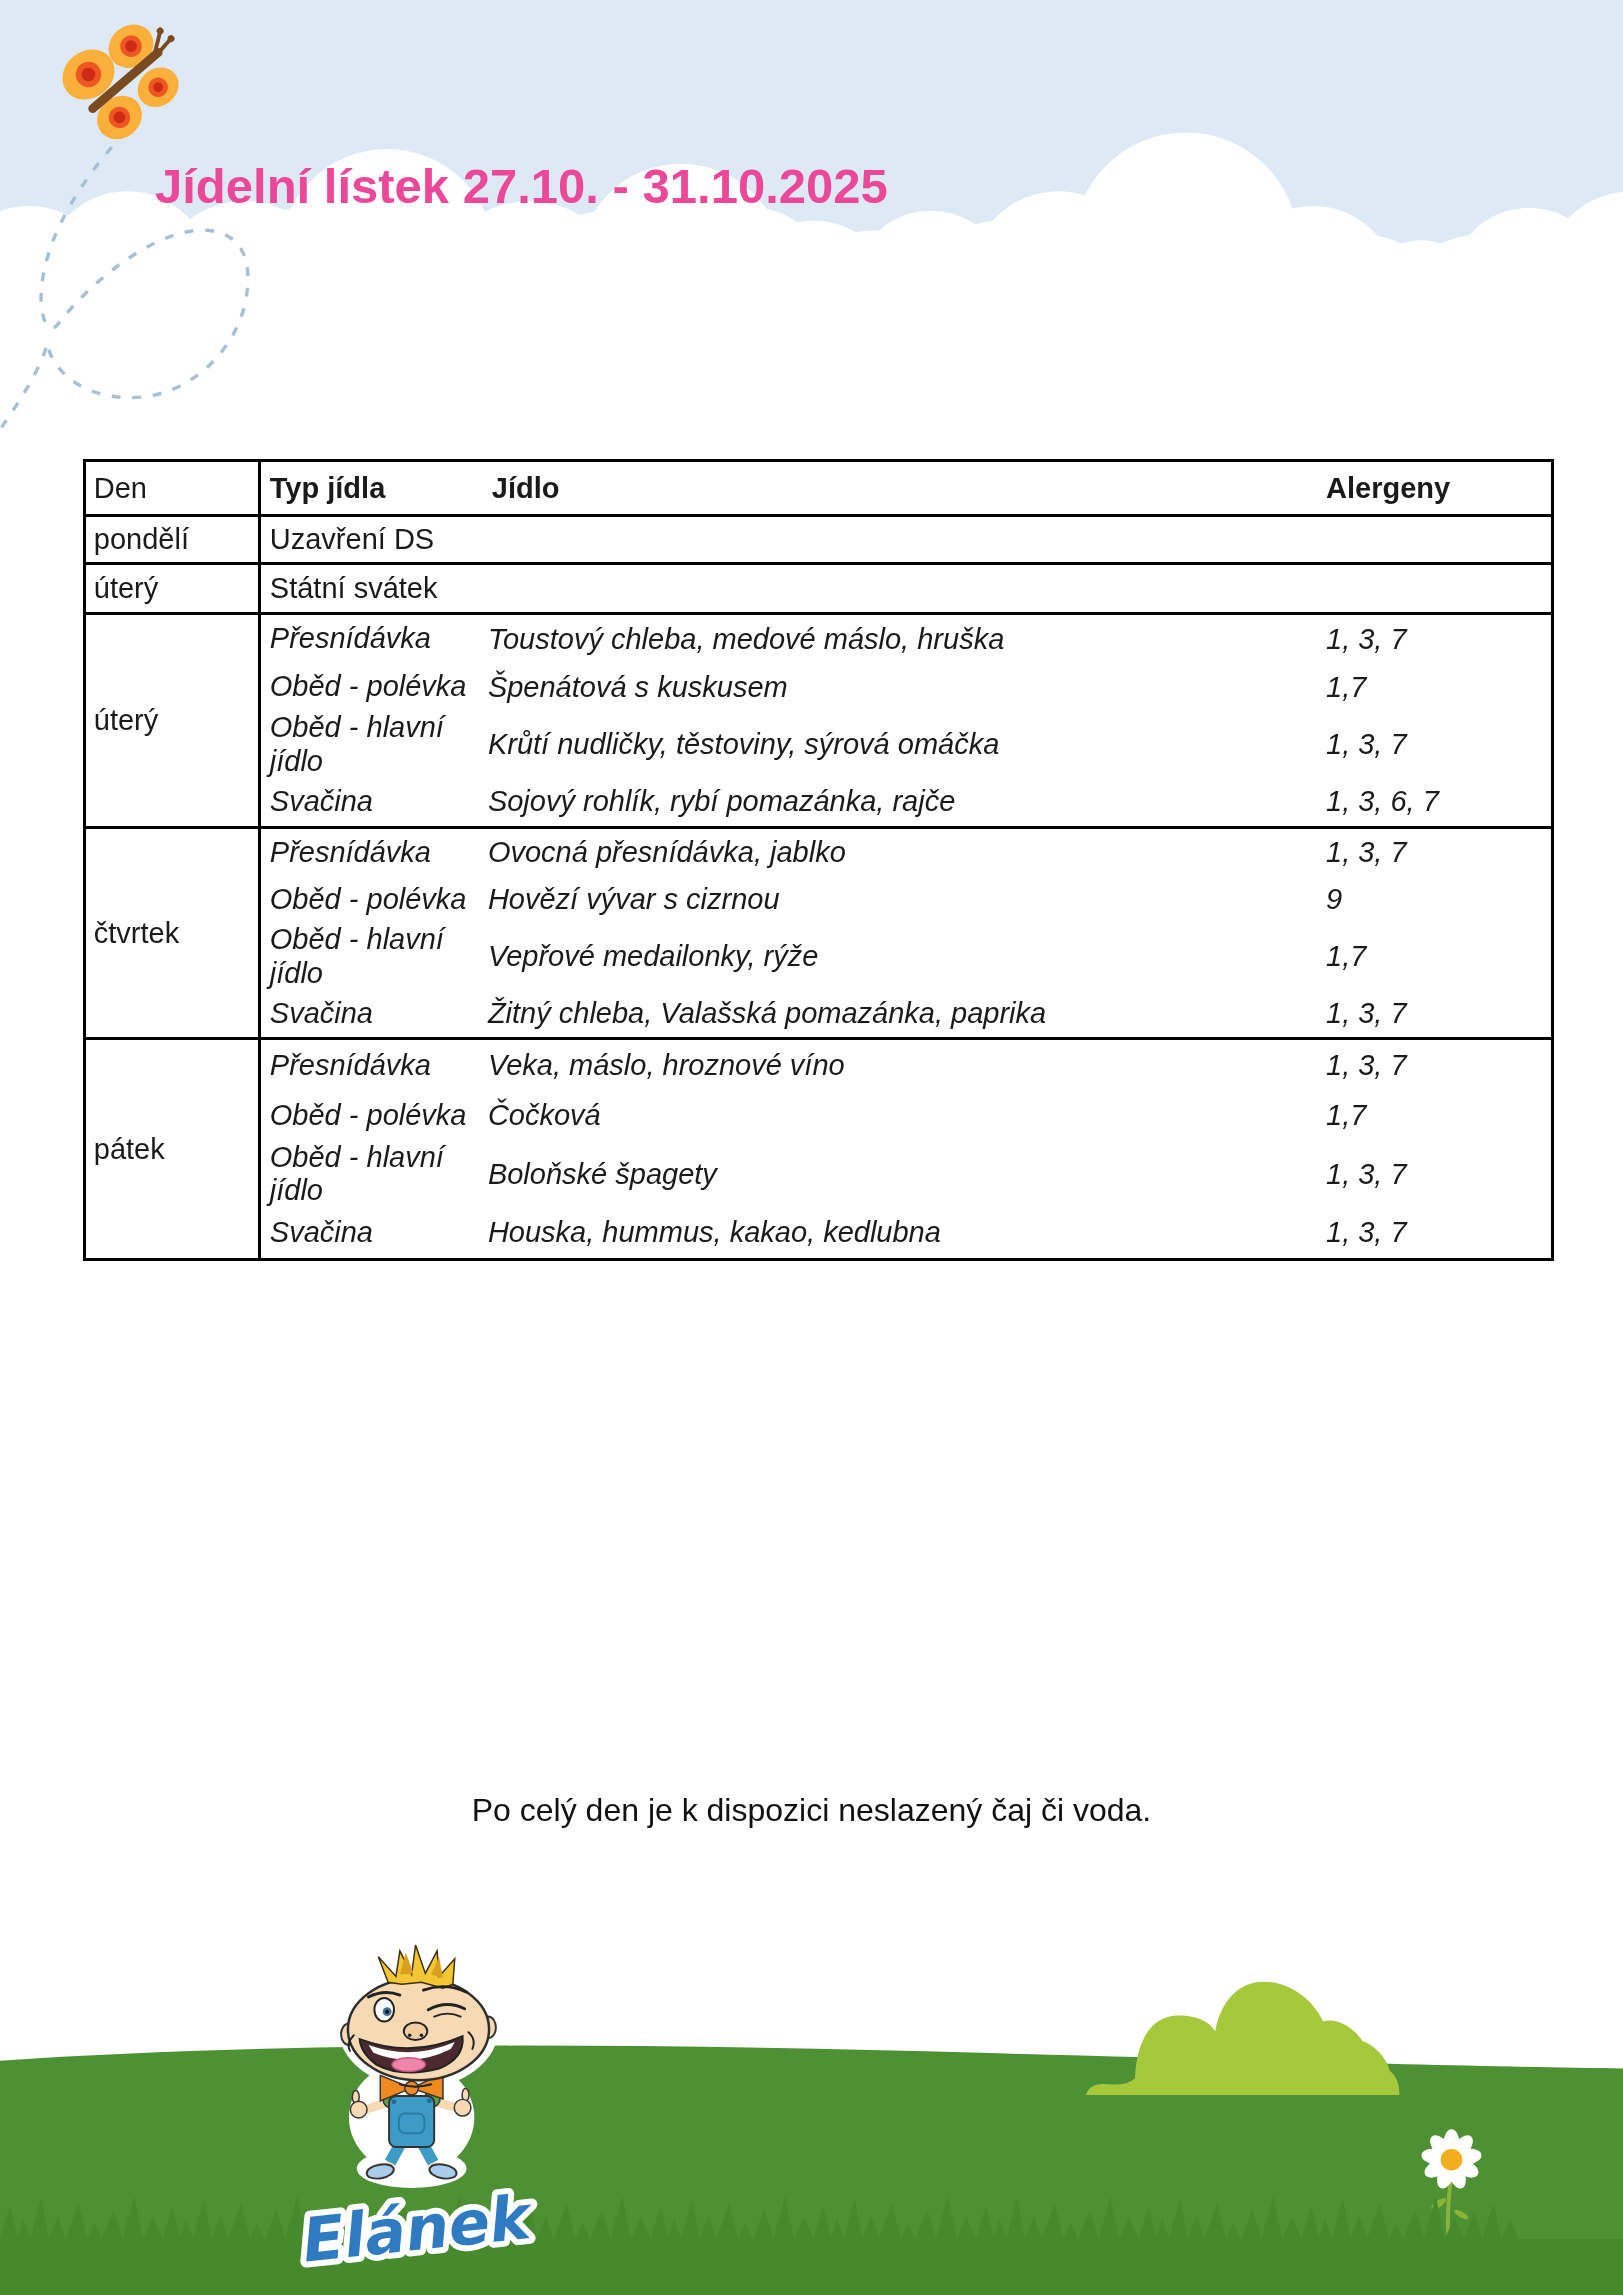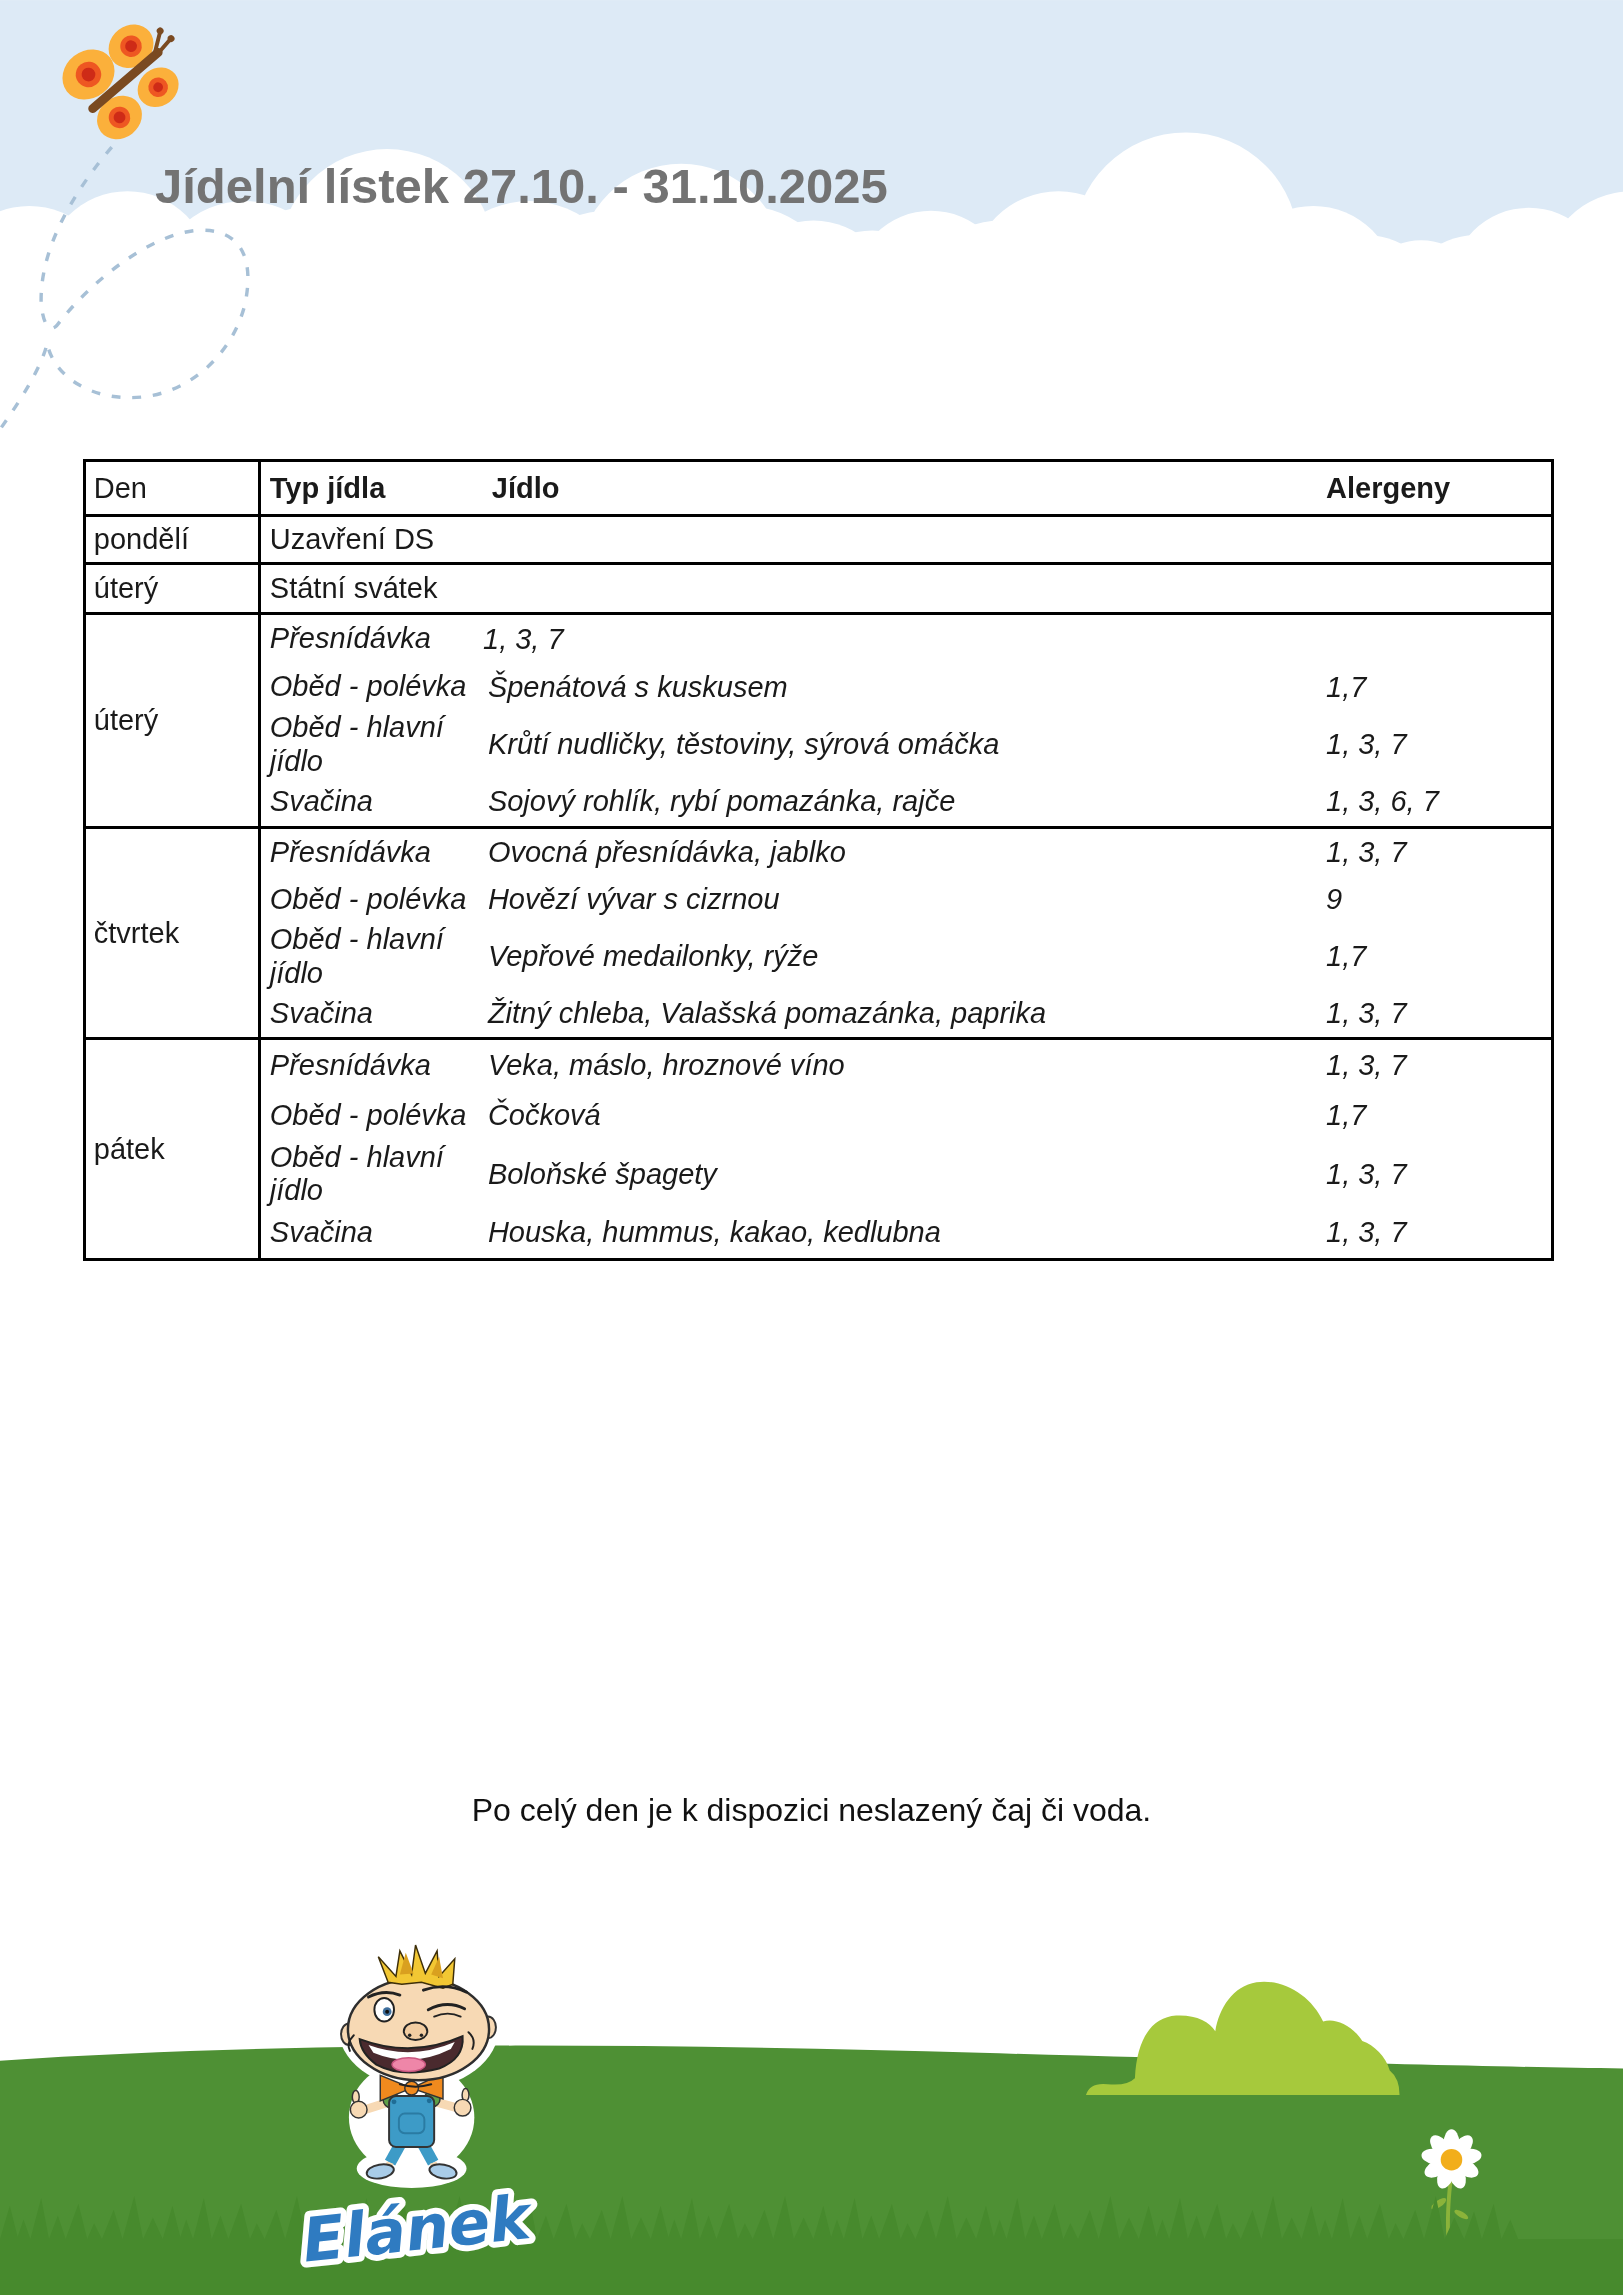--- a/index.html
+++ b/index.html
@@ -5,21 +5,21 @@
   html,body{margin:0;padding:0;background:#fff;}
   .page{
     position:relative;width:1623px;height:2296px;overflow:hidden;background:#fff;
     font-family:"Liberation Sans","DejaVu Sans",sans-serif;color:#1a1a1a;
   }
   .header-art,.footer-art{position:absolute;left:0;display:block;}
   .header-art{top:0;}
   .footer-art{bottom:0;}
   .title{
     position:absolute;left:155px;top:161px;margin:0;
-    font-size:49px;line-height:51px;font-weight:bold;color:#737373;letter-spacing:0px;
+    font-size:49px;line-height:51px;font-weight:bold;color:#ec4899;letter-spacing:0px;
   }
   .menu-table{
     position:absolute;left:83px;top:459px;width:1471px;box-sizing:border-box;
     border:3.9px solid #000;font-size:29px;background:#fff;
   }
   .trow{display:grid;grid-template-columns:175px 1fr;box-sizing:border-box;}
   .trow + .trow{border-top:3.9px solid #000;}
   .head-row{height:52px;font-weight:bold;}
   .simple-row-1{height:48px;}
   .simple-row-2{height:50px;}
@@ -133,20 +133,21 @@
     <div class="trow simple-row-2">
       <div class="day-cell">úterý</div>
       <div class="span-cell">Státní svátek</div>
     </div>
 
     <div class="trow day-group-1">
       <div class="day-cell">úterý</div>
       <div class="meal-rows">
         <div class="meal-row">
           <div class="meal-type">Přesnídávka</div>
+          <div class="meal-food">Toustový chleba, medové máslo, hruška</div>
           <div class="meal-allerg">1, 3, 7</div>
         </div>
         <div class="meal-row">
           <div class="meal-type">Oběd - polévka</div>
           <div class="meal-food">Špenátová s kuskusem</div>
           <div class="meal-allerg">1,7</div>
         </div>
         <div class="meal-row tall">
           <div class="meal-type">Oběd - hlavní jídlo</div>
           <div class="meal-food">Krůtí nudličky, těstoviny, sýrová omáčka</div>

